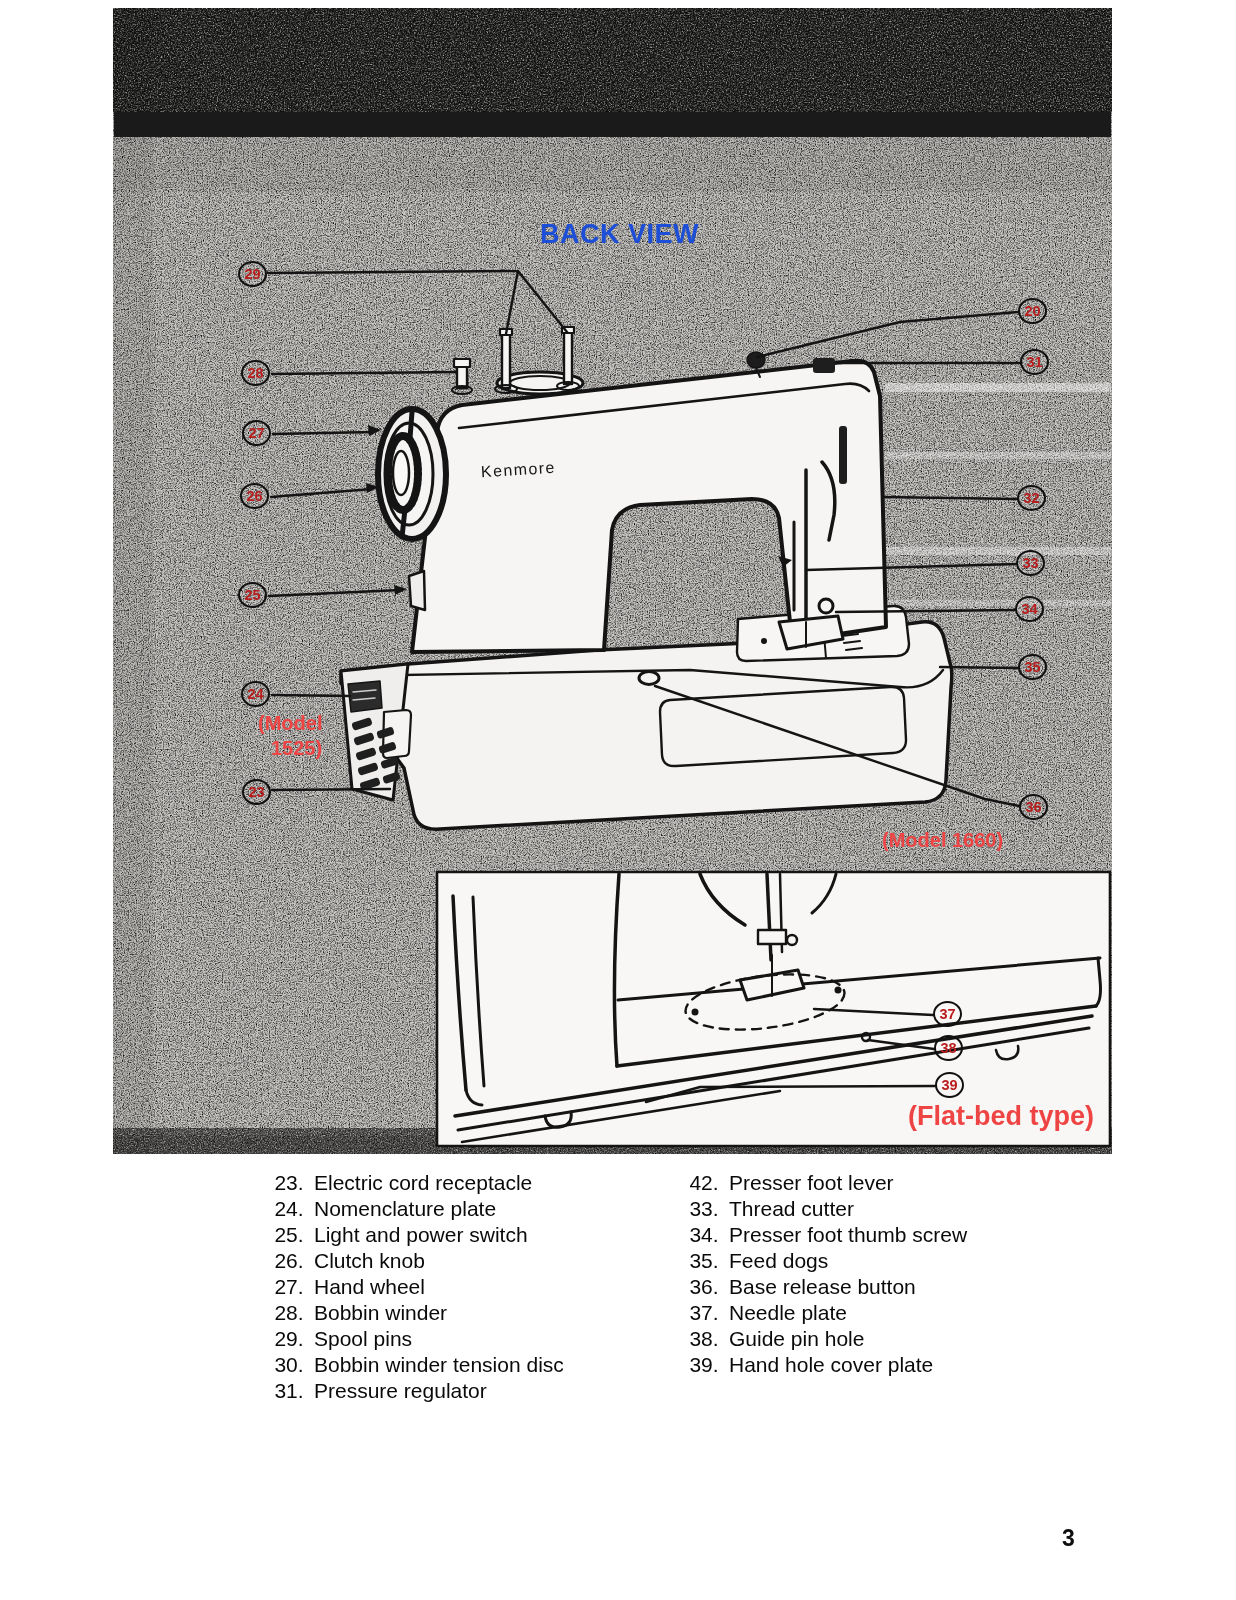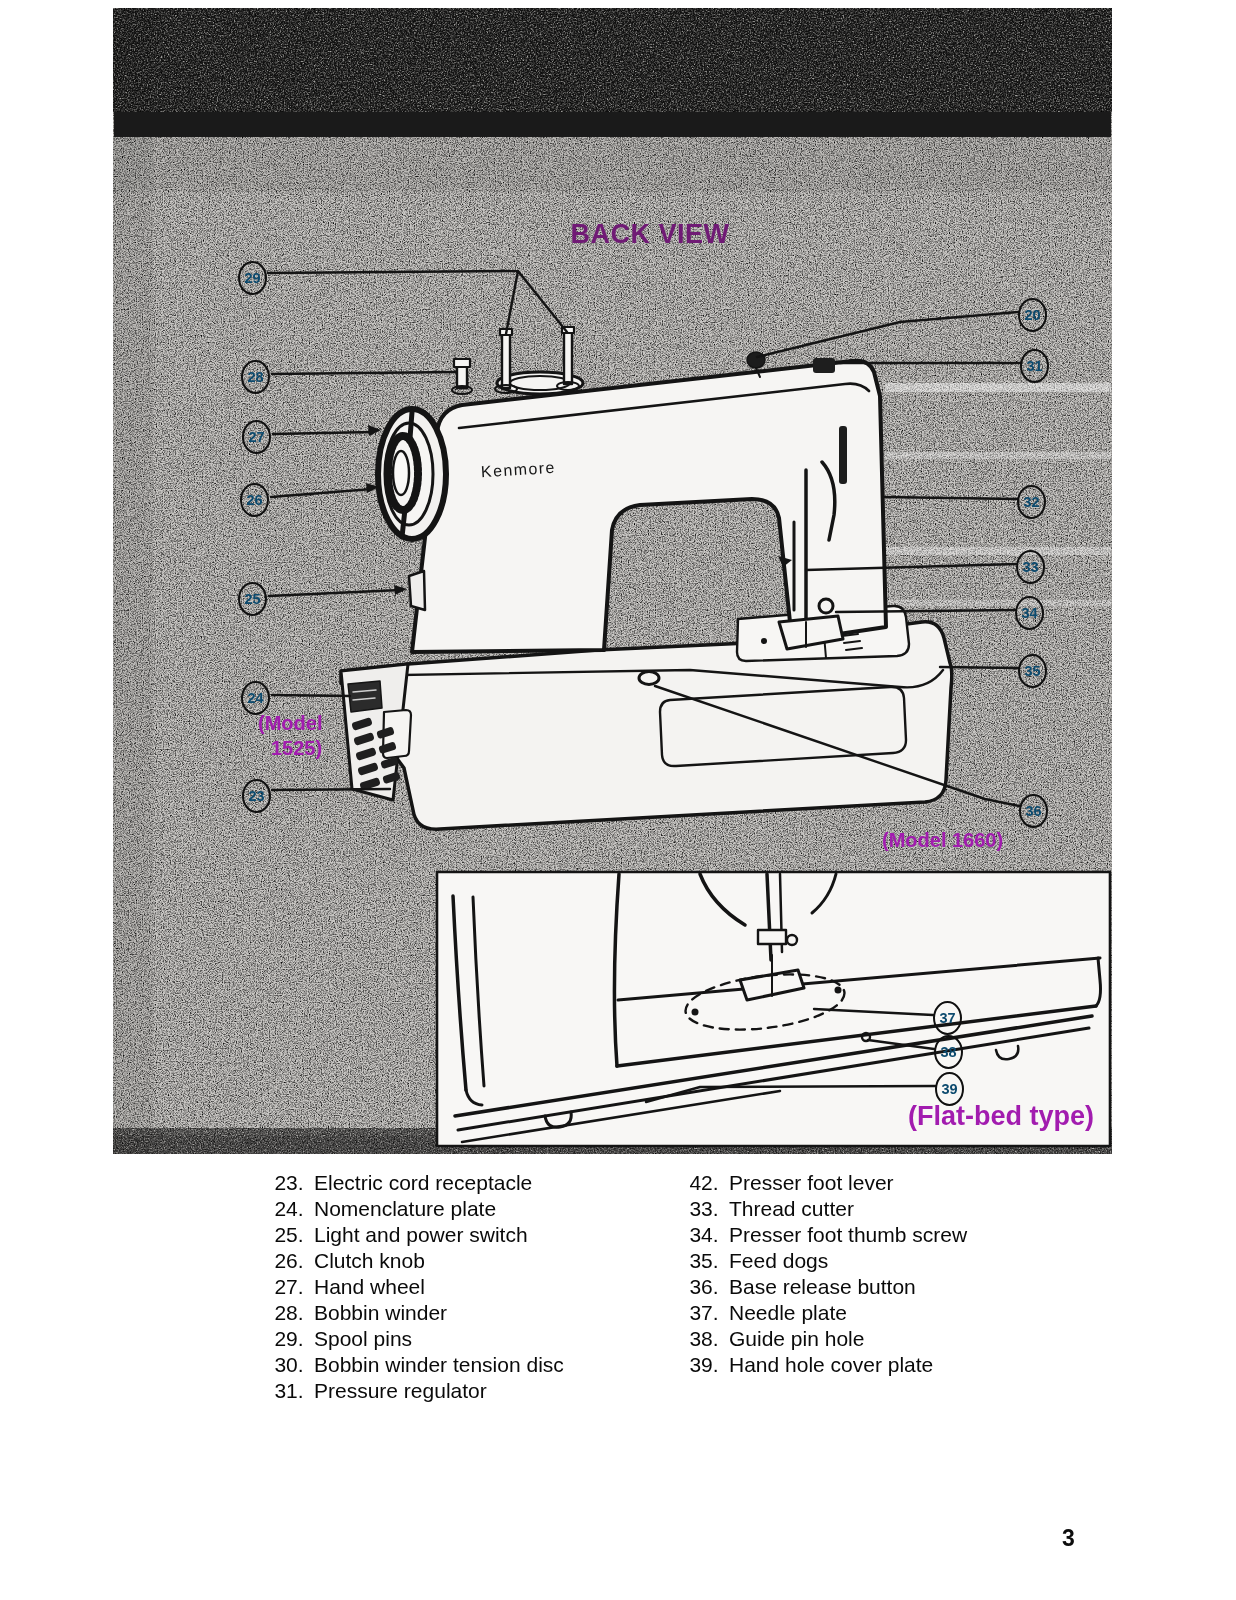--- a/index.html
+++ b/index.html
@@ -2,37 +2,37 @@
 <html><head>
 <meta charset="utf-8">
 <style>
   html,body{margin:0;padding:0;background:#ffffff;}
   .page{
     position:relative;width:1236px;height:1600px;background:#ffffff;
     font-family:"Liberation Sans",sans-serif;color:#0d0d0d;overflow:hidden;
   }
   .art{position:absolute;left:0;top:0;width:1236px;height:1600px;}
   .title{
-    position:absolute;left:540px;top:219px;width:220px;text-align:center;
-    font-size:27px;font-weight:700;letter-spacing:.5px;color:#701a75;
+    position:absolute;left:540px;top:219px;width:220px;
+    font-size:27px;font-weight:700;letter-spacing:.5px;color:#1d4ed8;
   }
   .brand{
     position:absolute;left:481px;top:461px;font-size:16px;letter-spacing:1.4px;
     color:#161616;transform:rotate(-3.5deg);
   }
-  .cap{position:absolute;font-weight:700;color:#a21caf;}
+  .cap{position:absolute;font-weight:700;color:#ef4444;}
   .cap-1525{left:258px;top:711px;font-size:20px;line-height:25px;white-space:pre-line;
             text-indent:-13px;padding-left:13px;}
   .cap-1660{left:882px;top:829px;font-size:20px;}
   .cap-flat{left:908px;top:1101px;font-size:27px;}
   .pageno{position:absolute;left:1062px;top:1525px;font-size:23px;font-weight:700;}
   .co{
-    position:absolute;width:29px;height:34px;border:2.6px solid #101010;border-radius:50%;
+    position:absolute;width:29px;height:26px;border:2.6px solid #101010;border-radius:50%;
     display:flex;align-items:center;justify-content:center;
-    font-size:14.5px;font-weight:700;color:#0c4a6e;box-sizing:border-box;
+    font-size:14.5px;font-weight:700;color:#b91c1c;box-sizing:border-box;
   }
   .plist{position:absolute;font-size:21px;color:#0a0a0a;}
   .prow{display:flex;height:26px;line-height:25px;white-space:nowrap;}
   .pnum{width:50px;flex:none;text-align:center;}
 </style>
 </head>
 <body>
 
 <div class="page">
 

